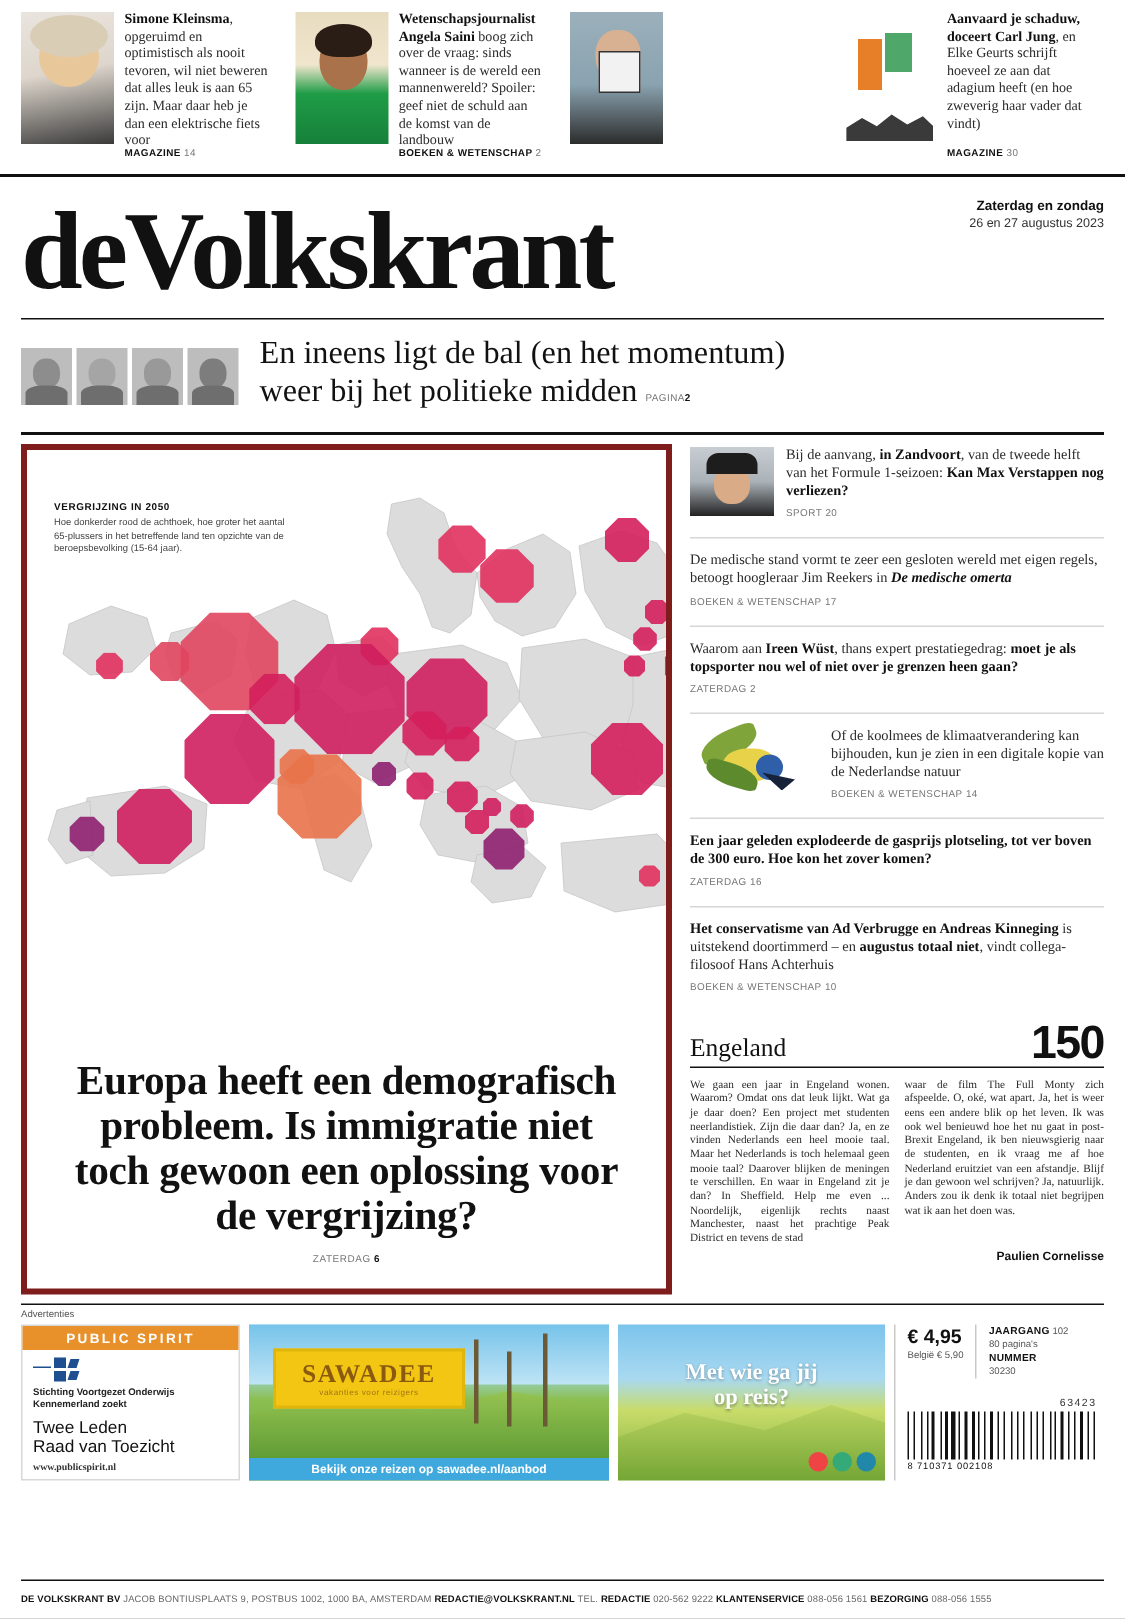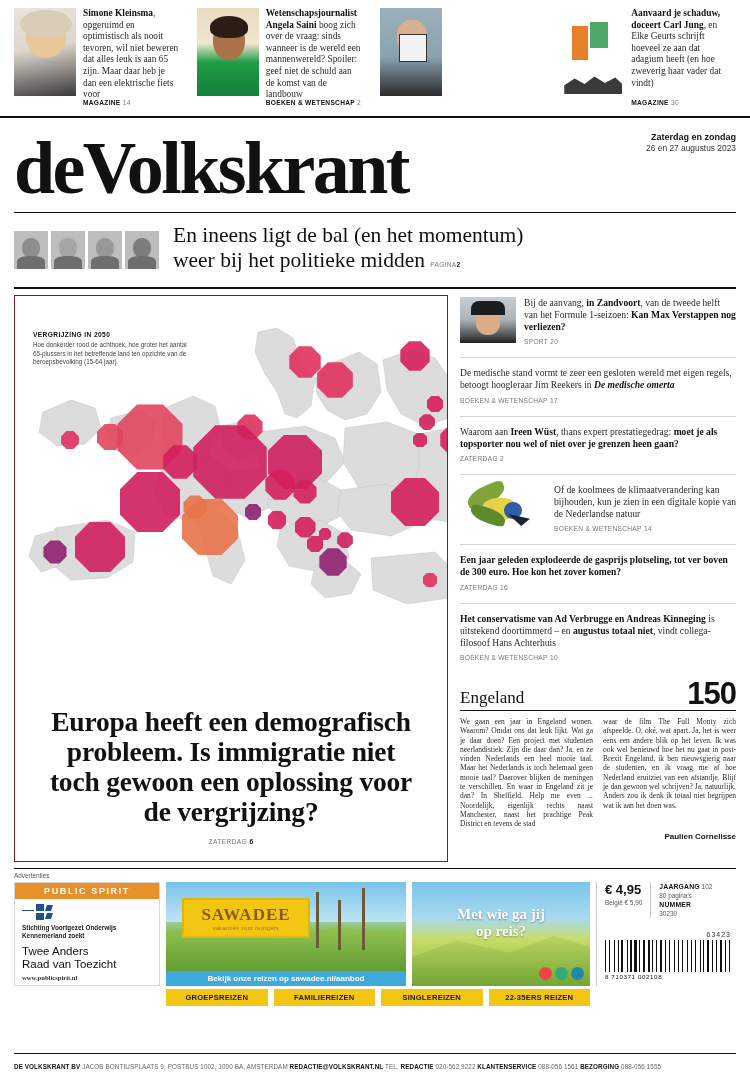--- a/index.html
+++ b/index.html
@@ -80,21 +80,21 @@
   .band-head {
     font-size: 21.5px; line-height: 25px; color: #111; font-weight: normal;
     font-family: "Liberation Serif", serif;
   }
   .band-pg { font-family: "Liberation Sans", sans-serif; font-size: 6.6px; color: #777; letter-spacing:.3px; }
   .band-pg b { color: #111; }
   .band-rule { border-bottom: 2px solid #111; margin: 0 14px; }
 
   
   .main { display: flex; padding: 6px 14px 0 14px; height: 573px; }
-  .col-left { width: 434px; border: 1px solid #7f1d1d; position: relative; background: #fff; }
+  .col-left { width: 434px; border: 4px solid #7f1d1d; position: relative; background: #fff; }
   .col-right { width: 288px; padding-left: 12px; display: flex; flex-direction: column; }
 
   
   .map-caption { position: absolute; left: 18px; top: 35px; width: 160px; z-index: 5; }
   .map-caption h4 {
     font-family: "Liberation Sans", sans-serif; font-size: 6.6px; font-weight: bold;
     letter-spacing: .4px; color: #111; margin-bottom: 3px;
   }
   .map-caption p { font-family: "Liberation Sans", sans-serif; font-size: 6.3px; line-height: 8.6px; color: #444; }
   .map-area { position: absolute; inset: 0; overflow: hidden; }
@@ -409,21 +409,21 @@
         <div class="ad-public-body">
           <div class="ps-logo">
             <i style="left:14px;top:0;width:8px;height:7px;"></i>
             <i style="left:24px;top:1px;width:6px;height:6px;transform:skewX(-18deg);"></i>
             <i style="left:14px;top:9px;width:8px;height:7px;"></i>
             <i style="left:24px;top:9px;width:6px;height:6px;transform:skewX(-18deg);"></i>
             <i style="left:0;top:6px;width:12px;height:1px;"></i>
           </div>
           <div class="ad-sub">Stichting Voortgezet Onderwijs Kennemerland zoekt</div>
           <div class="ad-role">
-            <div>Twee Anders</div>
+            <div>Twee Leden</div>
             <div>Raad van Toezicht</div>
           </div>
         </div>
         <div class="ad-url">www.publicspirit.nl</div>
       </div>
 
       <div class="ad-sawadee">
         <div class="sw-sky"></div>
         <div class="sw-hill"></div>
         <div class="sw-palm" style="left:150px;top:10px;height:56px;"></div>
@@ -524,27 +524,19 @@
               <i style="width: 1px; background: rgb(17, 17, 17);"></i>
               <i style="width: 2px; background: transparent;"></i>
               <i style="width: 1px; background: rgb(17, 17, 17);"></i>
               <i style="width: 3px; background: transparent;"></i>
             </div>
           <div class="num">8 710371 002108</div>
         </div>
       </div>
 
     </div>
-    <div class="ad-strip-bottom">
-      <div style="width:146px;visibility:hidden;"></div>
-      <div class="ad-cat">GROEPSREIZEN</div>
-      <div class="ad-cat">FAMILIEREIZEN</div>
-      <div class="ad-cat">SINGLEREIZEN</div>
-      <div class="ad-cat">22-35ERS REIZEN</div>
-      <div style="width:140px;visibility:hidden;"></div>
-    </div>
   </div>
 
   <div class="footer">
     <span><b>DE VOLKSKRANT BV</b><span> JACOB BONTIUSPLAATS 9, POSTBUS 1002, 1000 BA, AMSTERDAM </span><b>REDACTIE@VOLKSKRANT.NL</b><span> TEL. </span><b>REDACTIE</b><span> 020-562 9222 </span><b>KLANTENSERVICE</b><span> 088-056 1561 </span><b>BEZORGING</b><span> 088-056 1555</span></span>
   </div>
 
 </div>
 
 </body></html>

